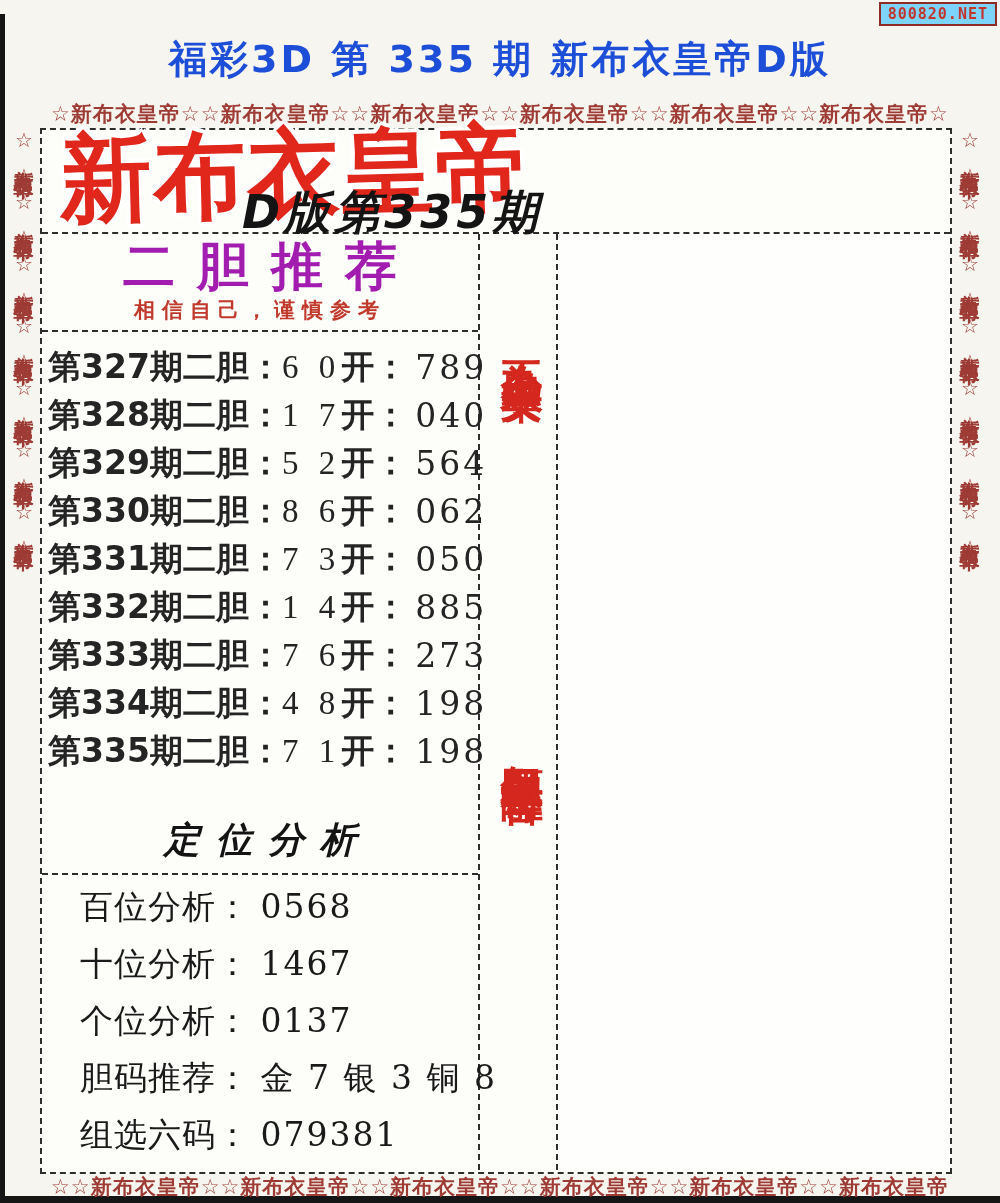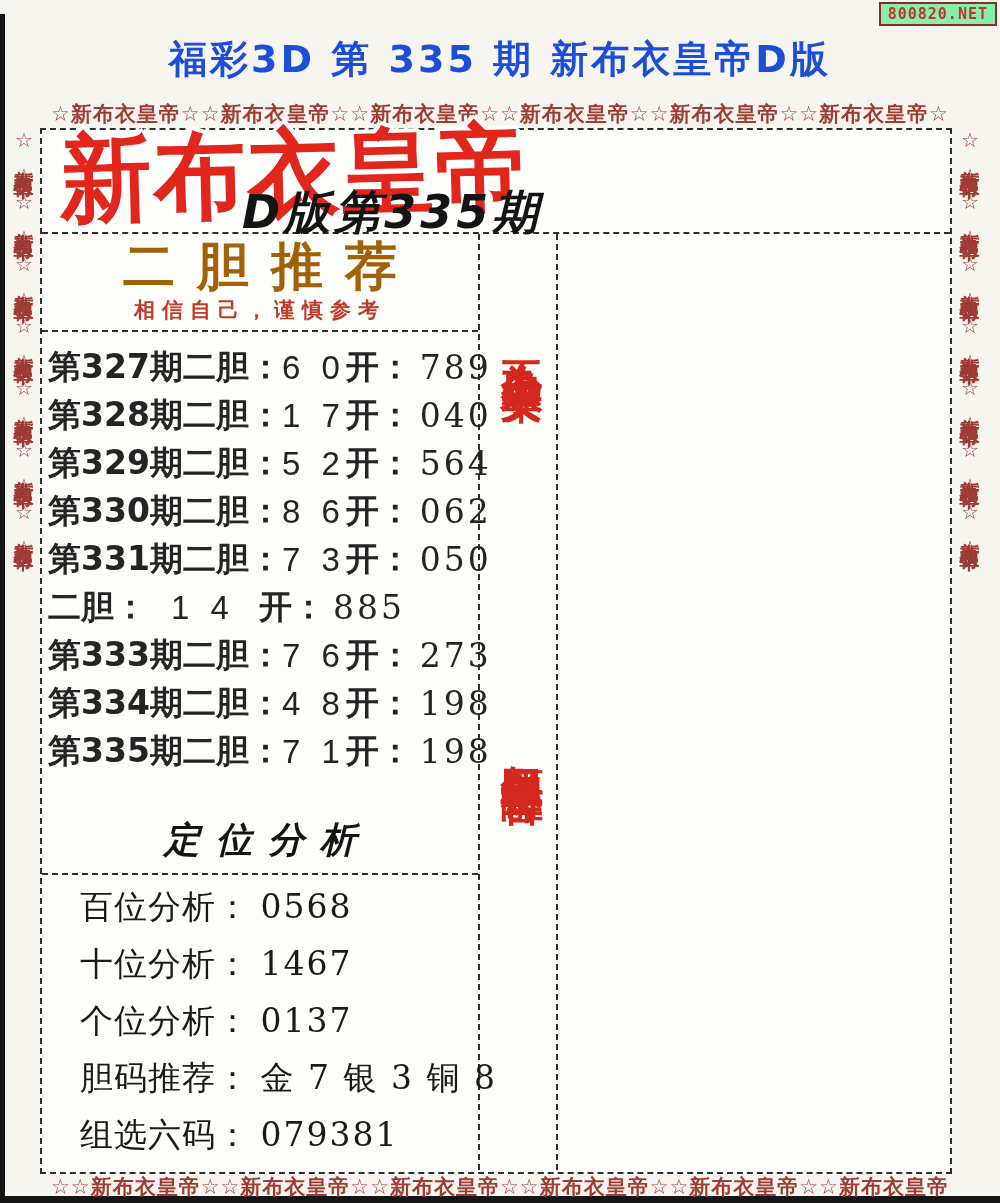--- a/index.html
+++ b/index.html
@@ -5,21 +5,21 @@
   html,body{margin:0;padding:0;}
   .page{
     position:relative;width:1000px;height:1203px;overflow:hidden;
     background:#f7f5ef;font-family:"DejaVu Sans",sans-serif;color:#1e1e1e;
   }
   .edge-left{position:absolute;left:0;top:14px;width:5px;height:1189px;background:#151515;}
   .edge-bottom{position:absolute;left:0;top:1196px;width:1000px;height:7px;background:#151515;}
 
   .site-badge{
     position:absolute;top:2px;right:3px;padding:1px 7px;
-    border:2px solid #8f2b27;color:#c2352c;background:#86efac;
+    border:2px solid #8f2b27;color:#c2352c;background:#7dd3fc;
     font-size:15px;font-weight:bold;letter-spacing:1px;
     font-family:"DejaVu Sans Mono",monospace;
   }
   .page-title{
     position:absolute;top:34px;left:0;width:100%;text-align:center;
     font-size:38px;font-weight:bold;color:#1d4ed8;letter-spacing:3px;white-space:nowrap;
   }
 
   .orn{color:#9e3b35;font-weight:bold;overflow:hidden;white-space:nowrap;}
   .orn-h{position:absolute;left:10px;width:980px;height:26px;font-size:21px;text-align:center;letter-spacing:1px;}
@@ -47,28 +47,28 @@
     position:absolute;left:200px;top:52px;font-size:46px;font-weight:bold;color:#141414;
     font-style:italic;letter-spacing:4px;white-space:nowrap;
   }
 
   .columns{display:flex;height:936px;}
   .col-left{width:436px;border-right:2px dashed #2e2e2e;display:flex;flex-direction:column;}
   .col-mid{width:76px;border-right:2px dashed #2e2e2e;position:relative;}
   .col-right{flex:1;display:flex;flex-direction:column;}
 
   .dan-header{height:95px;border-bottom:2px dashed #2e2e2e;text-align:center;padding-top:2px;}
-  .dan-title{font-size:52px;font-weight:bold;color:#a16207;letter-spacing:22px;text-indent:22px;line-height:60px;}
+  .dan-title{font-size:52px;font-weight:bold;color:#a21caf;letter-spacing:22px;text-indent:22px;line-height:60px;}
   .dan-subtitle{font-size:21px;font-weight:bold;color:#c0392b;letter-spacing:7px;}
 
   .dan-rows{height:466px;padding-top:12px;}
   .dan-row{display:flex;align-items:center;height:48px;font-size:33px;color:#242424;padding-left:6px;white-space:nowrap;}
   .dan-issue{font-weight:bold;width:158px;}
   .dan-label{font-weight:bold;}
-  .dan-val{font-family:Liberation Sans, sans-serif;width:112px;text-align:center;letter-spacing:6px;}
+  .dan-val{font-family:Liberation Serif, serif;width:112px;text-align:center;letter-spacing:6px;}
   .dan-open-label{font-weight:bold;}
   .dan-open-val{font-family:"DejaVu Serif",serif;letter-spacing:3px;margin-left:8px;}
 
   .pos-header{
     height:68px;border-bottom:2px dashed #2e2e2e;text-align:center;
     font-size:36px;font-weight:bold;font-style:italic;letter-spacing:16px;text-indent:16px;
     font-family:"DejaVu Serif",serif;color:#141414;line-height:68px;
   }
   .pos-rows{flex:1;padding:10px 0 0 10px;}
   .pos-row{height:57px;font-size:33px;font-family:"DejaVu Serif",serif;color:#1a1a1a;white-space:nowrap;margin-left:28px;}
@@ -154,20 +154,21 @@
 
             <div class="dan-row">
               <span class="dan-issue">第331期</span>
               <span class="dan-label">二胆：</span>
               <span class="dan-val">7 3</span>
               <span class="dan-open-label">开：</span>
               <span class="dan-open-val">050</span>
             </div>
 
             <div class="dan-row">
+              <span class="dan-issue">第332期</span>
               <span class="dan-label">二胆：</span>
               <span class="dan-val">1 4</span>
               <span class="dan-open-label">开：</span>
               <span class="dan-open-val">885</span>
             </div>
 
             <div class="dan-row">
               <span class="dan-issue">第333期</span>
               <span class="dan-label">二胆：</span>
               <span class="dan-val">7 6</span>

